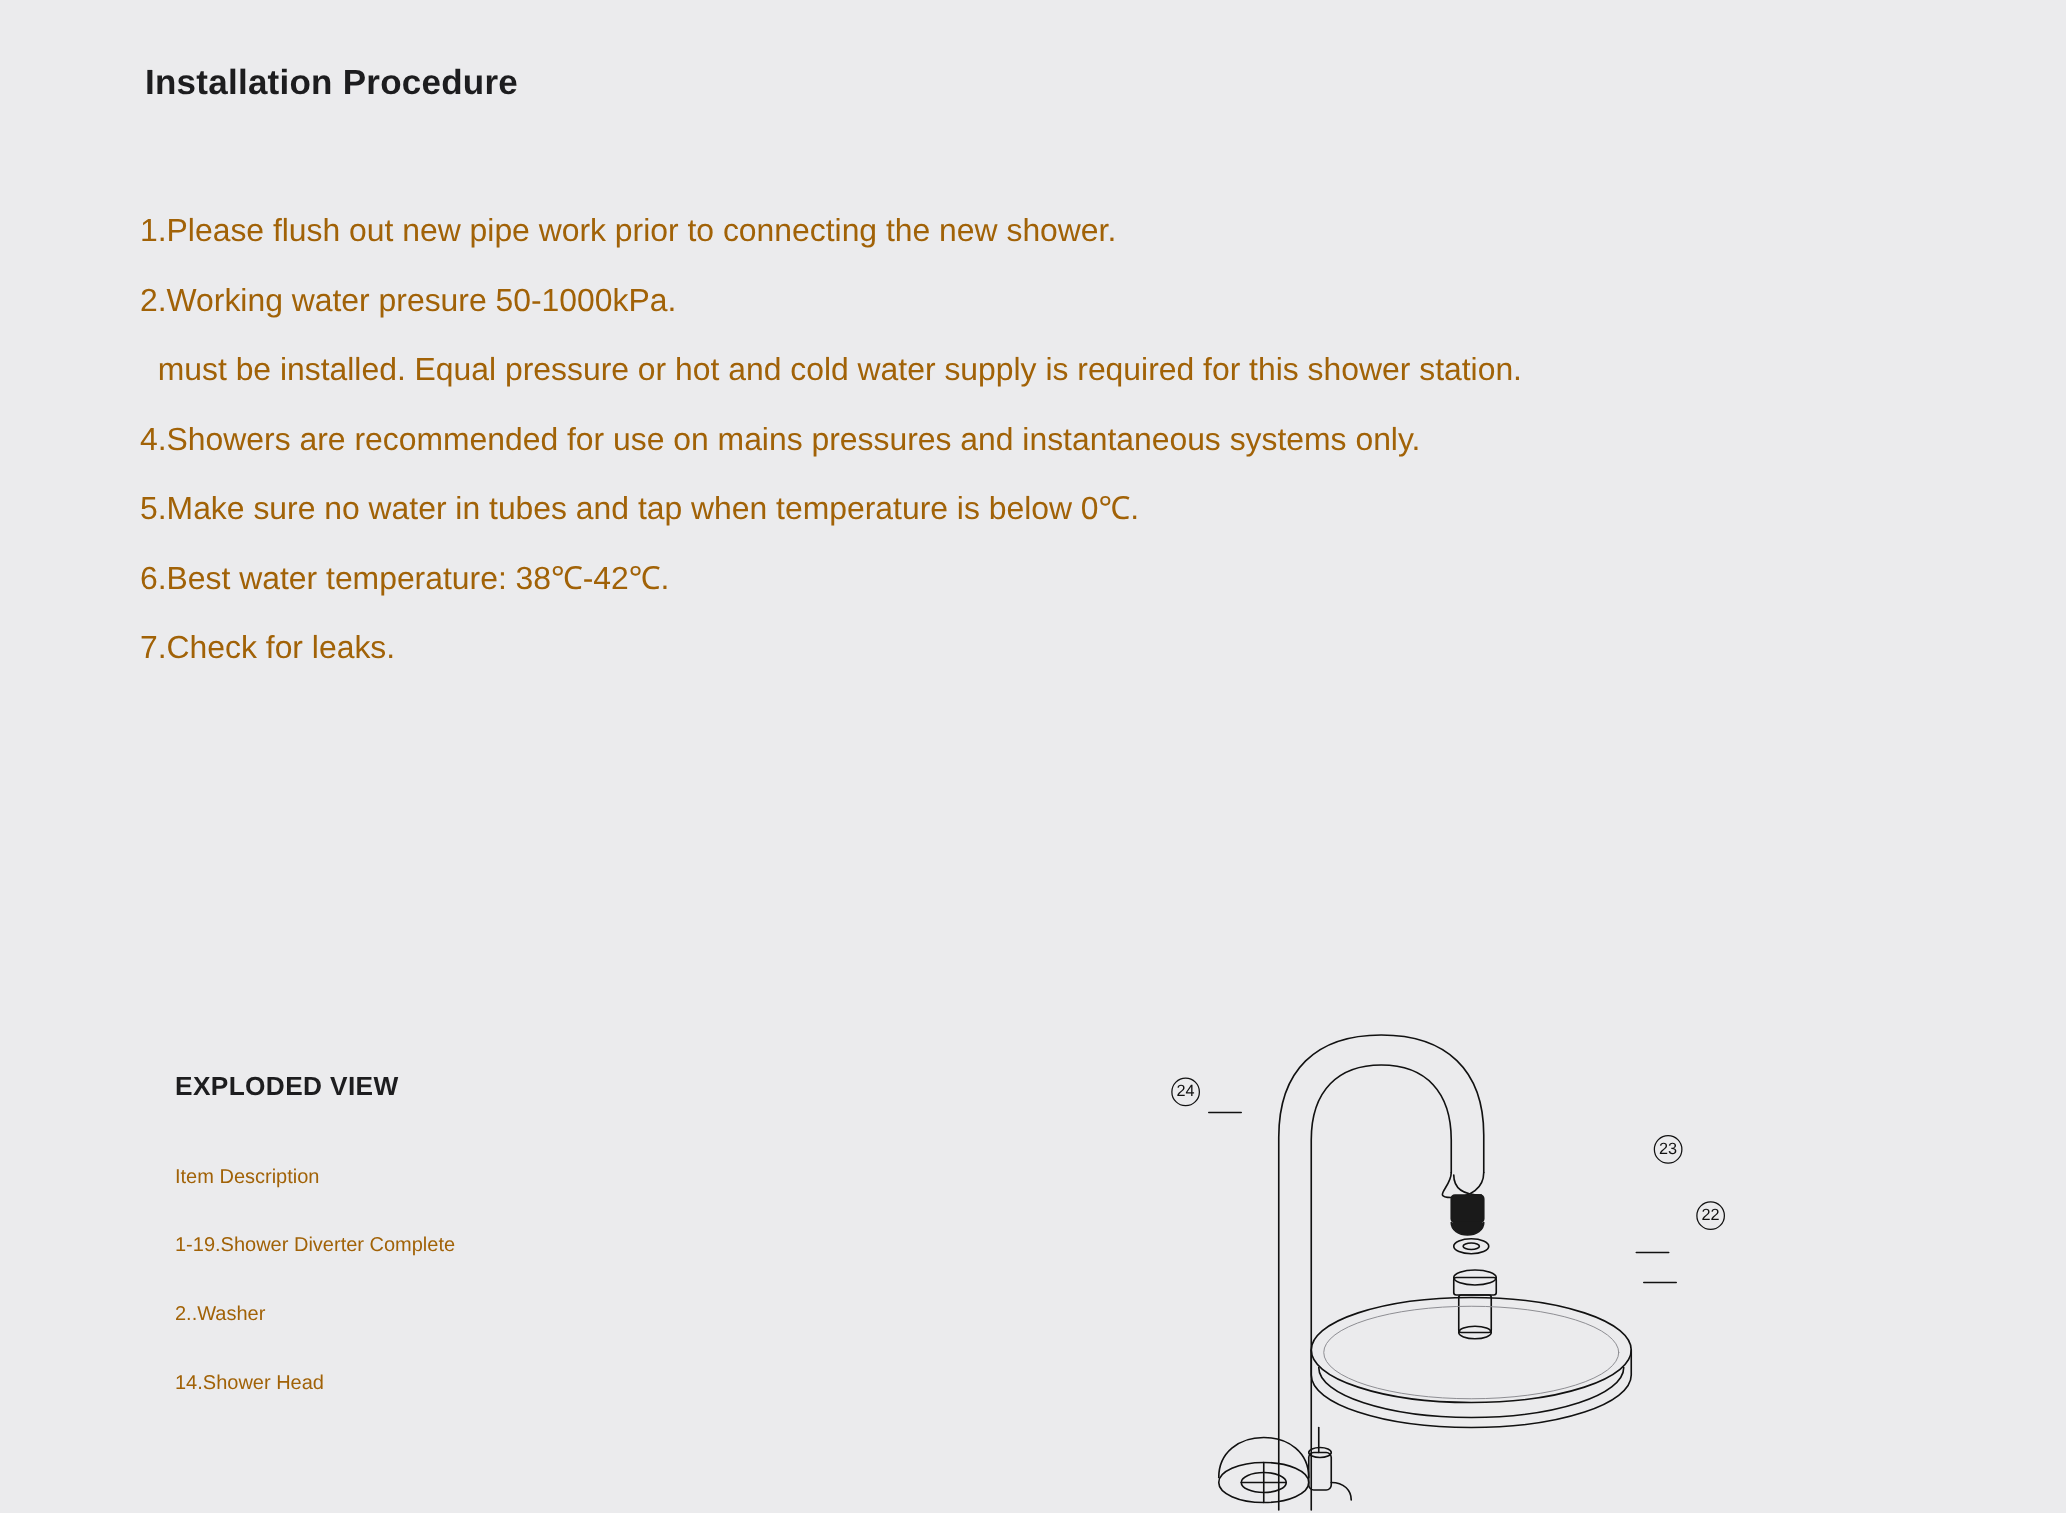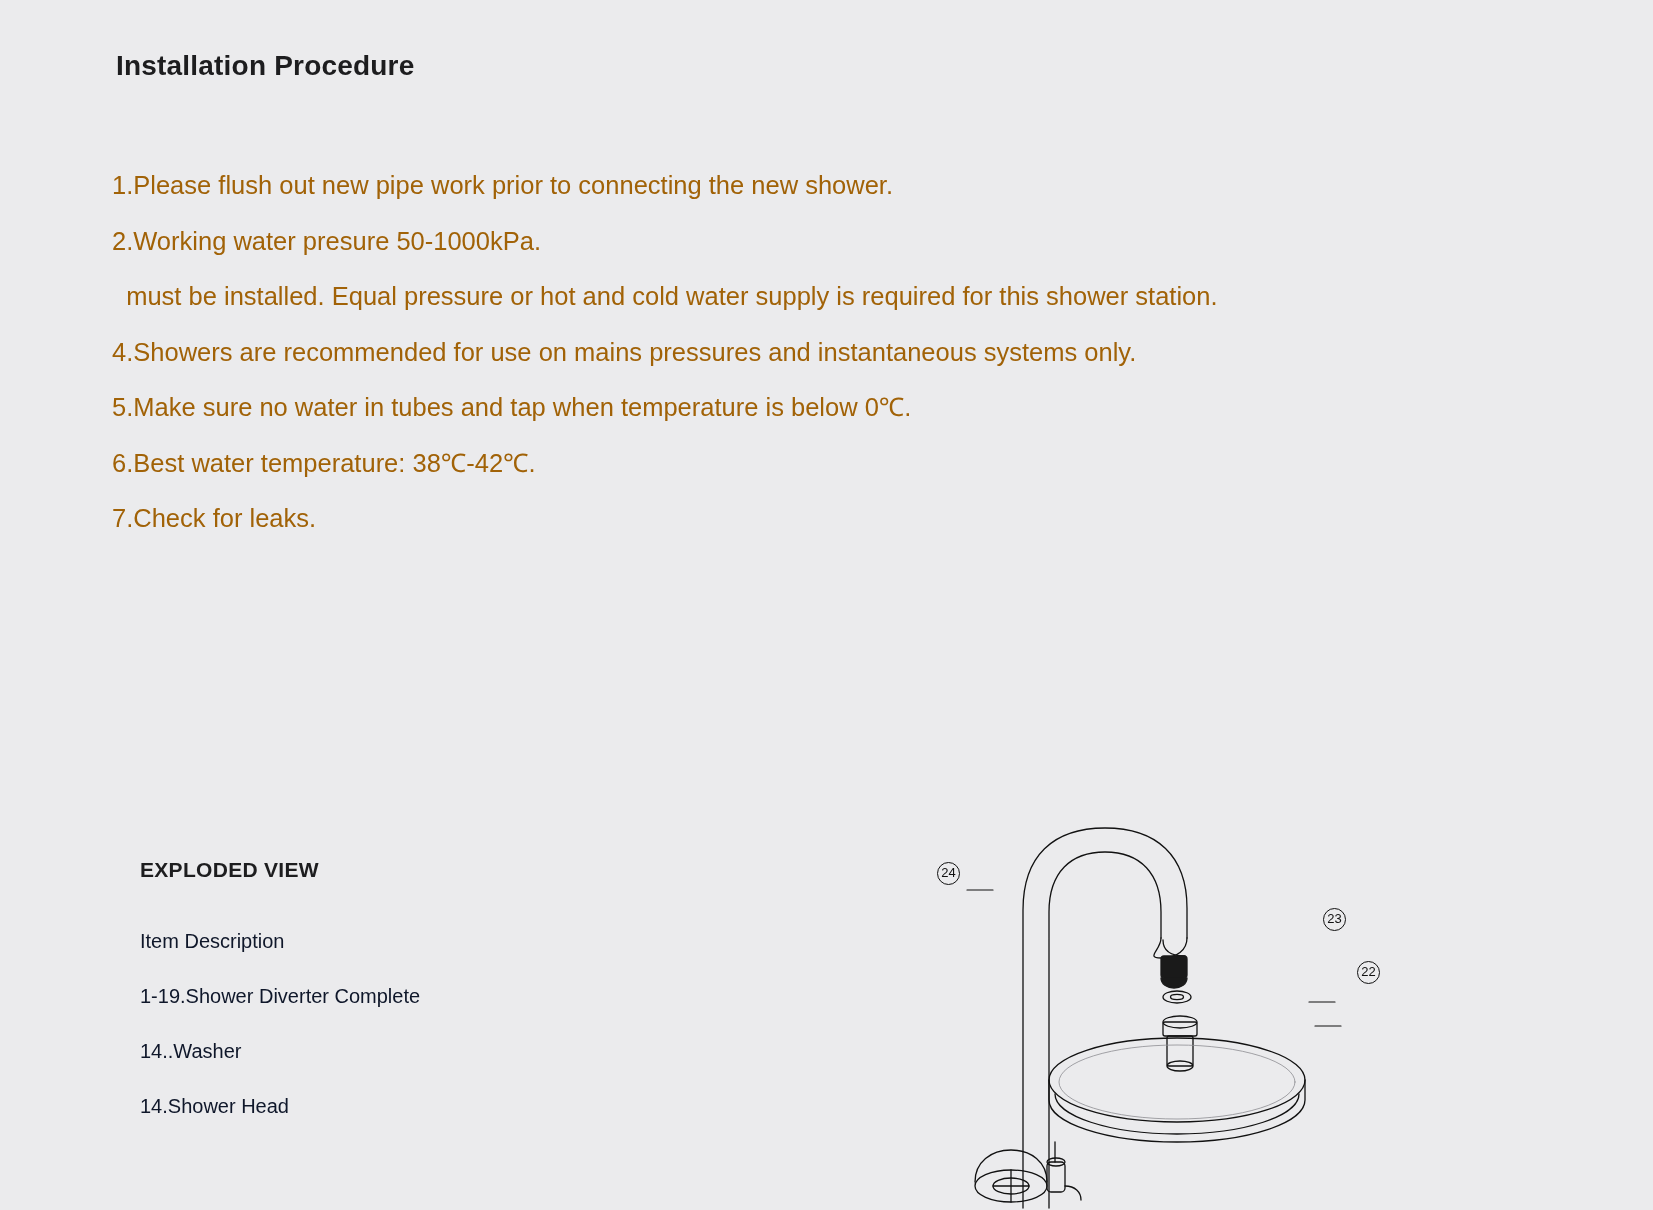--- a/index.html
+++ b/index.html
@@ -54,23 +54,23 @@
     top: 858px;
     font-size: 21px;
     font-weight: bold;
     letter-spacing: 0.3px;
   }
   .ev-list {
     position: absolute;
     left: 140px;
     top: 914px;
     width: 700px;
-    font-size: 20px;
+    font-size: 16px;
     line-height: 55px;
-    color: #0f172a;
+    color: #a16207;
   }
   .ev-line {
     white-space: pre;
   }
 
   
   .diagram {
     position: absolute;
     left: 905px;
     top: 790px;
@@ -112,21 +112,21 @@
     <div class="proc-line">4.Showers are recommended for use on mains pressures and instantaneous systems only.</div>
     <div class="proc-line">5.Make sure no water in tubes and tap when temperature is below 0℃.</div>
     <div class="proc-line">6.Best water temperature: 38℃-42℃.</div>
     <div class="proc-line">7.Check for leaks.</div>
   </div>
 
   <div class="ev-title">EXPLODED VIEW</div>
   <div class="ev-list">
     <div class="ev-line">Item Description</div>
     <div class="ev-line">1-19.Shower Diverter Complete</div>
-    <div class="ev-line">14..Washer</div>
+    <div class="ev-line">2..Washer</div>
     <div class="ev-line">14.Shower Head</div>
   </div>
 
   <div class="diagram">
     <svg width="560" height="420" viewBox="0 0 560 420" fill="none" xmlns="http://www.w3.org/2000/svg">
       <g stroke="#111" stroke-width="1.3" fill="none" stroke-linecap="round" stroke-linejoin="round">
 
         <path d="M118 418 L118 120 C118 66 148 38 200 38 C252 38 282 66 282 118 L282 148"></path>
 
         <path d="M144 418 L144 122 C144 82 166 62 200 62 C236 62 256 84 256 122 L256 148"></path>

